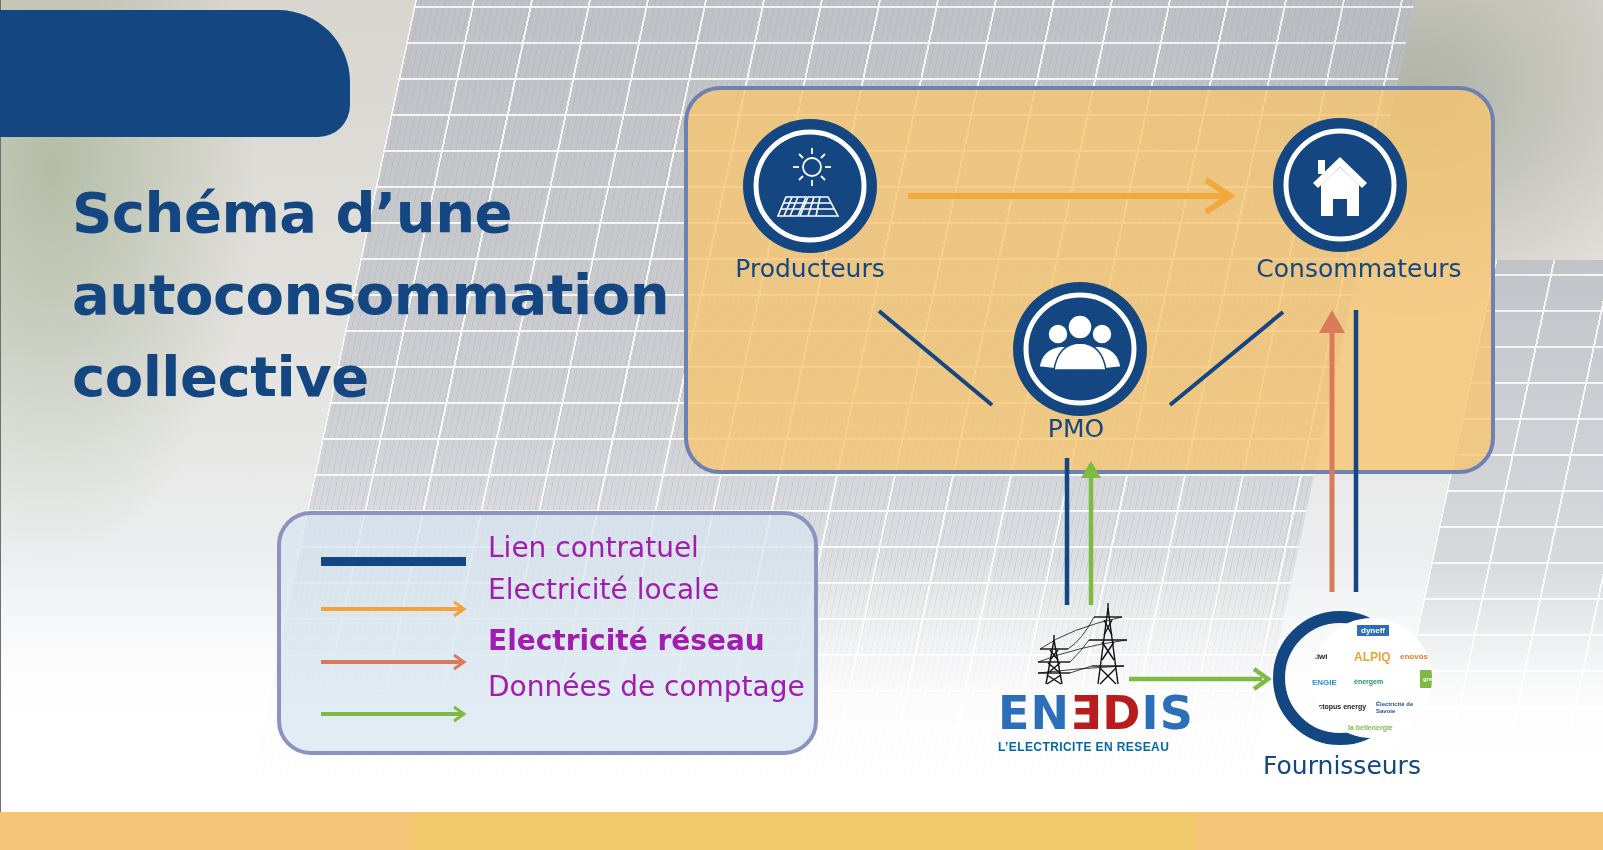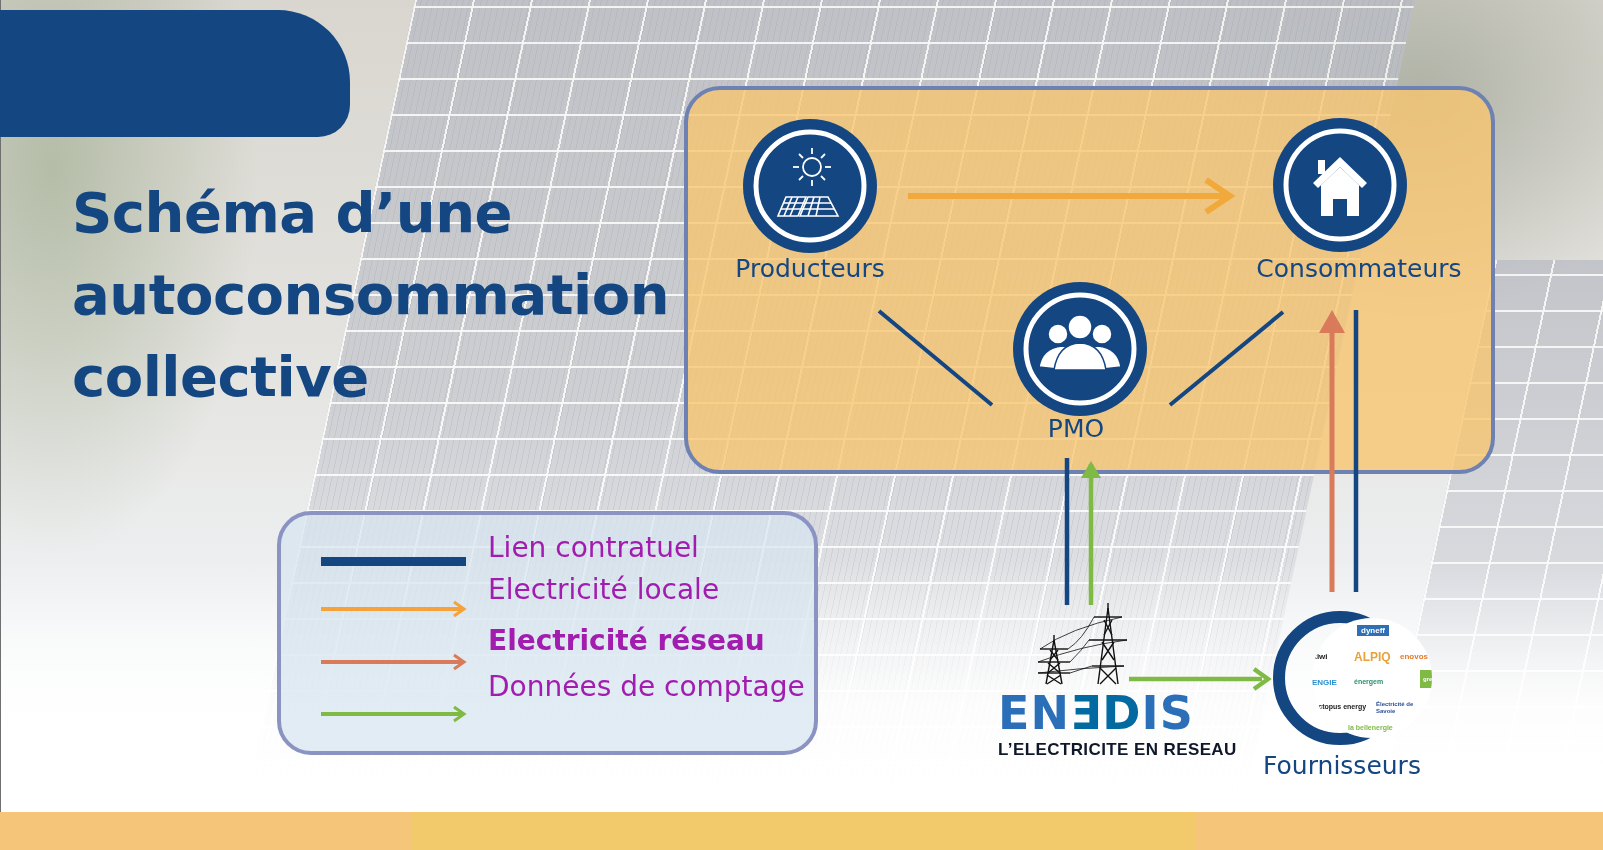--- a/index.html
+++ b/index.html
@@ -47,23 +47,23 @@
     transform: translateX(-50%); font-family:"DejaVu Sans","Liberation Sans",sans-serif; }
 
   .legend { position:absolute; left:277px; top:511px; width:541px; height:244px;
     background: rgba(215,228,240,0.72); border:4px solid #8b93c2; border-radius:34px; box-sizing:border-box; }
   .legend-text { position:absolute; left:488px; color:#a21caf; font-size:28px; white-space:nowrap;
     font-family:"DejaVu Sans","Liberation Sans",sans-serif; }
 
   .enedis-logo { position:absolute; left:998px; top:690px; width:172px; }
   .enedis-word { font-family:"DejaVu Sans","Liberation Sans",sans-serif; font-weight:bold; font-size:46px;
     letter-spacing:1px; line-height:46px; color:#2a6fb8; }
-  .enedis-word .g { color:#0369a1; }
-  .enedis-tag { font-family:"Liberation Sans","DejaVu Sans",sans-serif; font-weight:bold; font-size:17px;
-    color:#0f172a; letter-spacing:0.4px; margin-top:4px; white-space:nowrap; }
+  .enedis-word .g { color:#b91c1c; }
+  .enedis-tag { font-family:"Liberation Sans","DejaVu Sans",sans-serif; font-weight:bold; font-size:12px;
+    color:#0369a1; letter-spacing:0.4px; margin-top:4px; white-space:nowrap; }
 
   .supplier-logos { position:absolute; left:1312px; top:618px; width:120px; height:120px; border-radius:50%;
     overflow:hidden; background:#ffffff; }
   .sl { position:absolute; font-family:"Liberation Sans","DejaVu Sans",sans-serif; font-size:8px; white-space:nowrap; font-weight:bold; }
 
   .footer-bar { position:absolute; left:0; top:812px; width:1603px; height:38px; background:#f5c67a; }
   .footer-mid { position:absolute; left:412px; top:812px; width:784px; height:38px; background:#f3ca6b; }
   .frame-left { position:absolute; left:0; top:0; width:1px; height:850px; background:#6f6f6f; }
 </style>
 </head>

